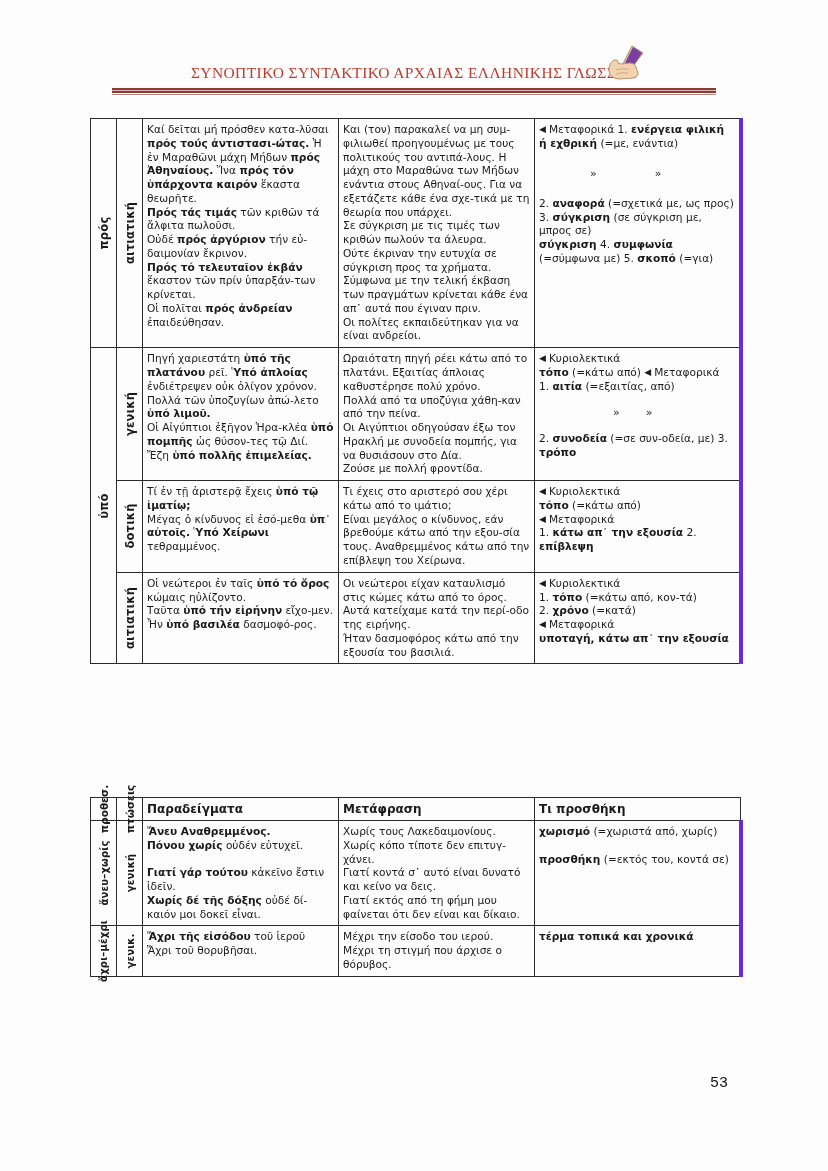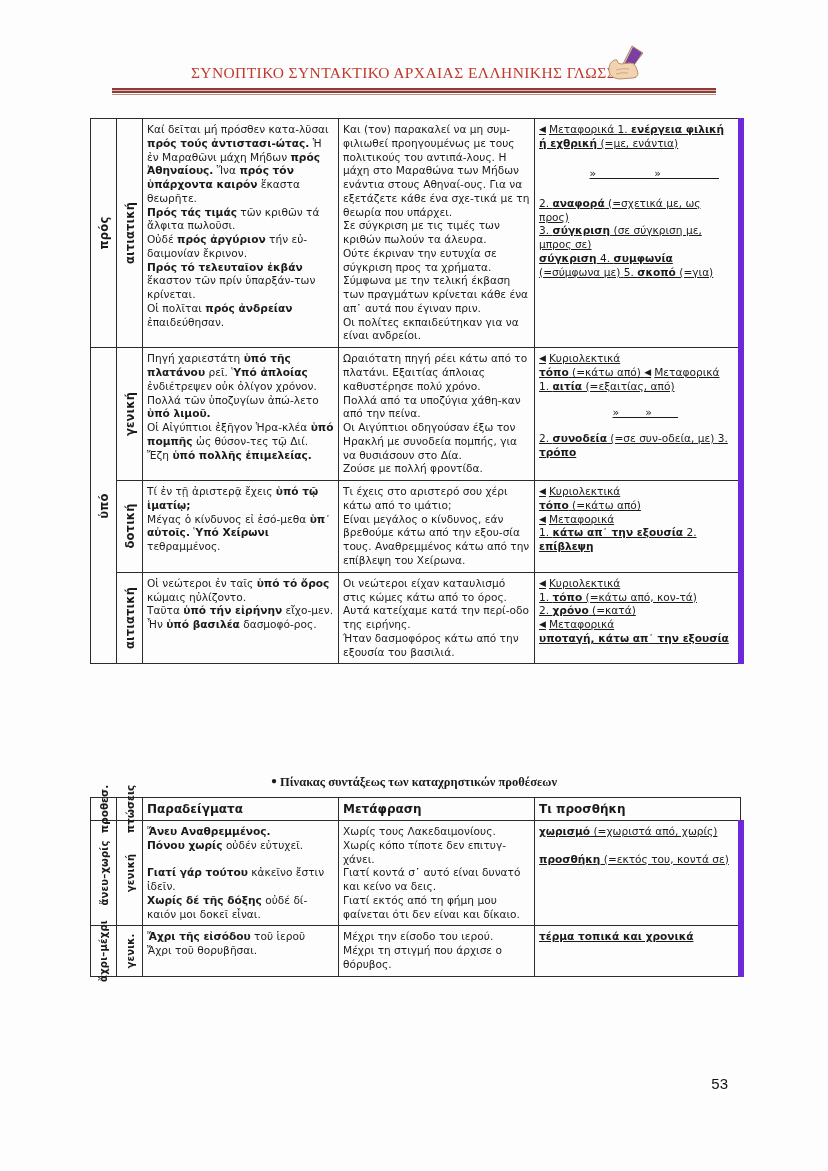--- a/index.html
+++ b/index.html
@@ -113,21 +113,21 @@
     text-align: center;
   }
 
   .cellbox {
     border-left: 1px solid #2b2b2b;
     border-right: 1px solid #2b2b2b;
     padding: 5px 7px 6px 8px;
     font-size: 10.6px;
     line-height: 1.30;
   }
-  .cellbox.last { border-right: 6px solid #6d28d9; text-decoration: underline; }
+  .cellbox.last { border-right: 4px solid #6d28d9; }
 
   .row-sep td { border-top: 1px solid #2b2b2b; }
 
   b, .bd { font-weight: bold; }
 
   .blk { margin: 0 0 7px 0; }
   .blk:last-child { margin-bottom: 0; }
   .ln { display: block; }
 
   .just { text-align: justify; text-align-last: left; }
@@ -195,21 +195,21 @@
     font-weight: bold;
     font-size: 10.5px;
   }
   .bottom-border td { border-bottom: 1px solid #2b2b2b; }
 
   
   .page-number {
     position: absolute;
     right: 100px;
     top: 1075px;
-    font-family: Liberation Sans, sans-serif;
+    font-family: Liberation Mono, monospace;
     font-size: 15px;
     color: #111;
   }
 </style>
 </head>
 <body>
 
 <div class="page">
 
   <div class="header">
@@ -324,23 +324,20 @@
           <span class="ln"><b>υποταγή, κάτω απ᾽ την εξουσία</b></span>
         </td>
       </tr>
 
       <tr class="row-sep">
         <td colspan="5" style="height:0;border-top:1px solid #2b2b2b;"></td>
       </tr>
     </tbody>
   </table>
 
-  <div class="mid-caption">
-    <span class="dot">●</span><span>Πίνακας συντάξεως των καταχρηστικών προθέσεων</span>
-  </div>
 
   <table class="tbl" id="table-abuse">
     <colgroup>
       <col class="col-prep">
         <col class="col-case">
         <col class="col-ex">
         <col class="col-trans">
         <col class="col-mean">
     </colgroup>
     <tbody>

